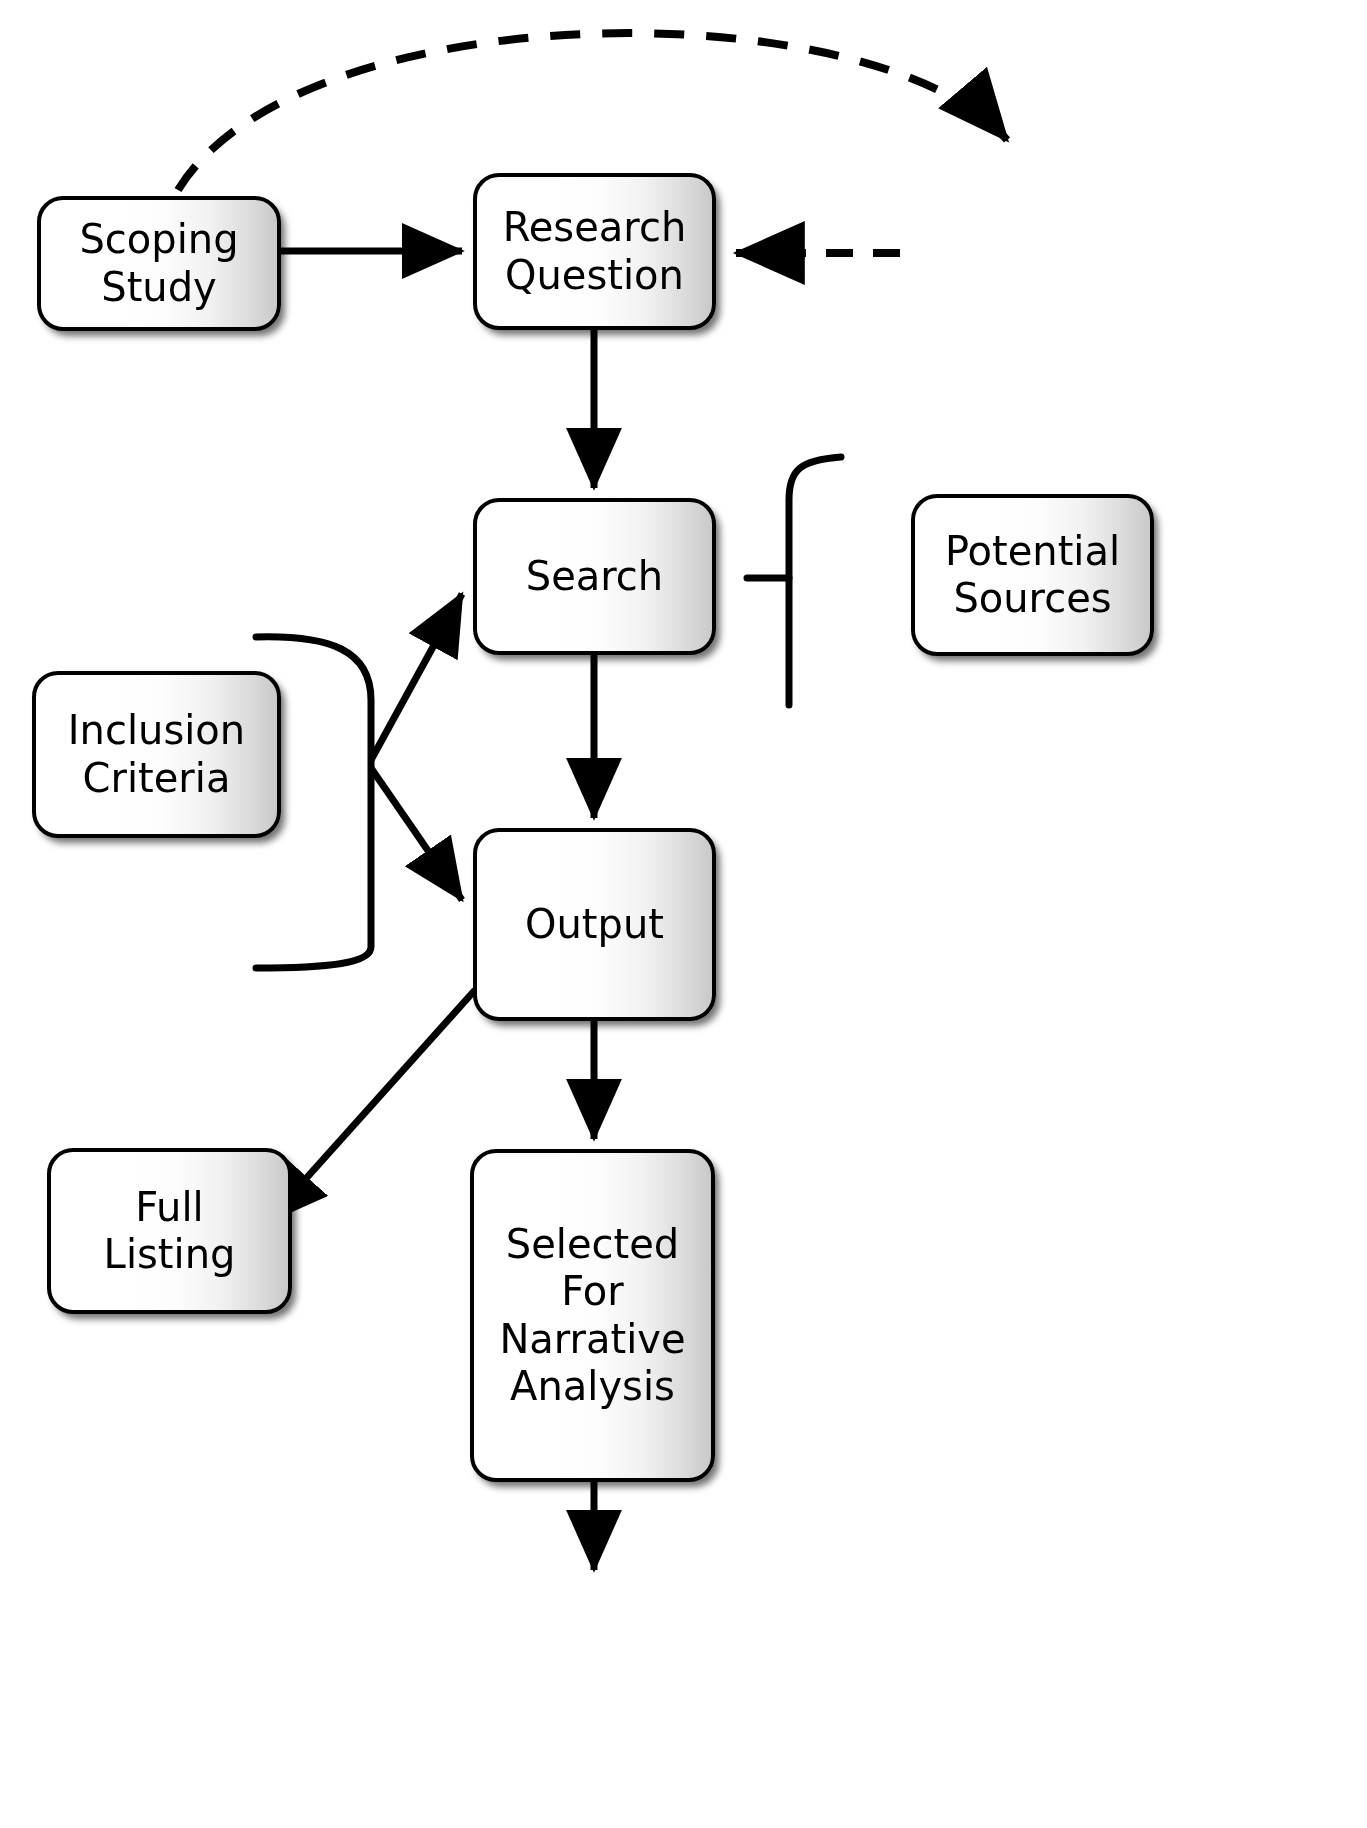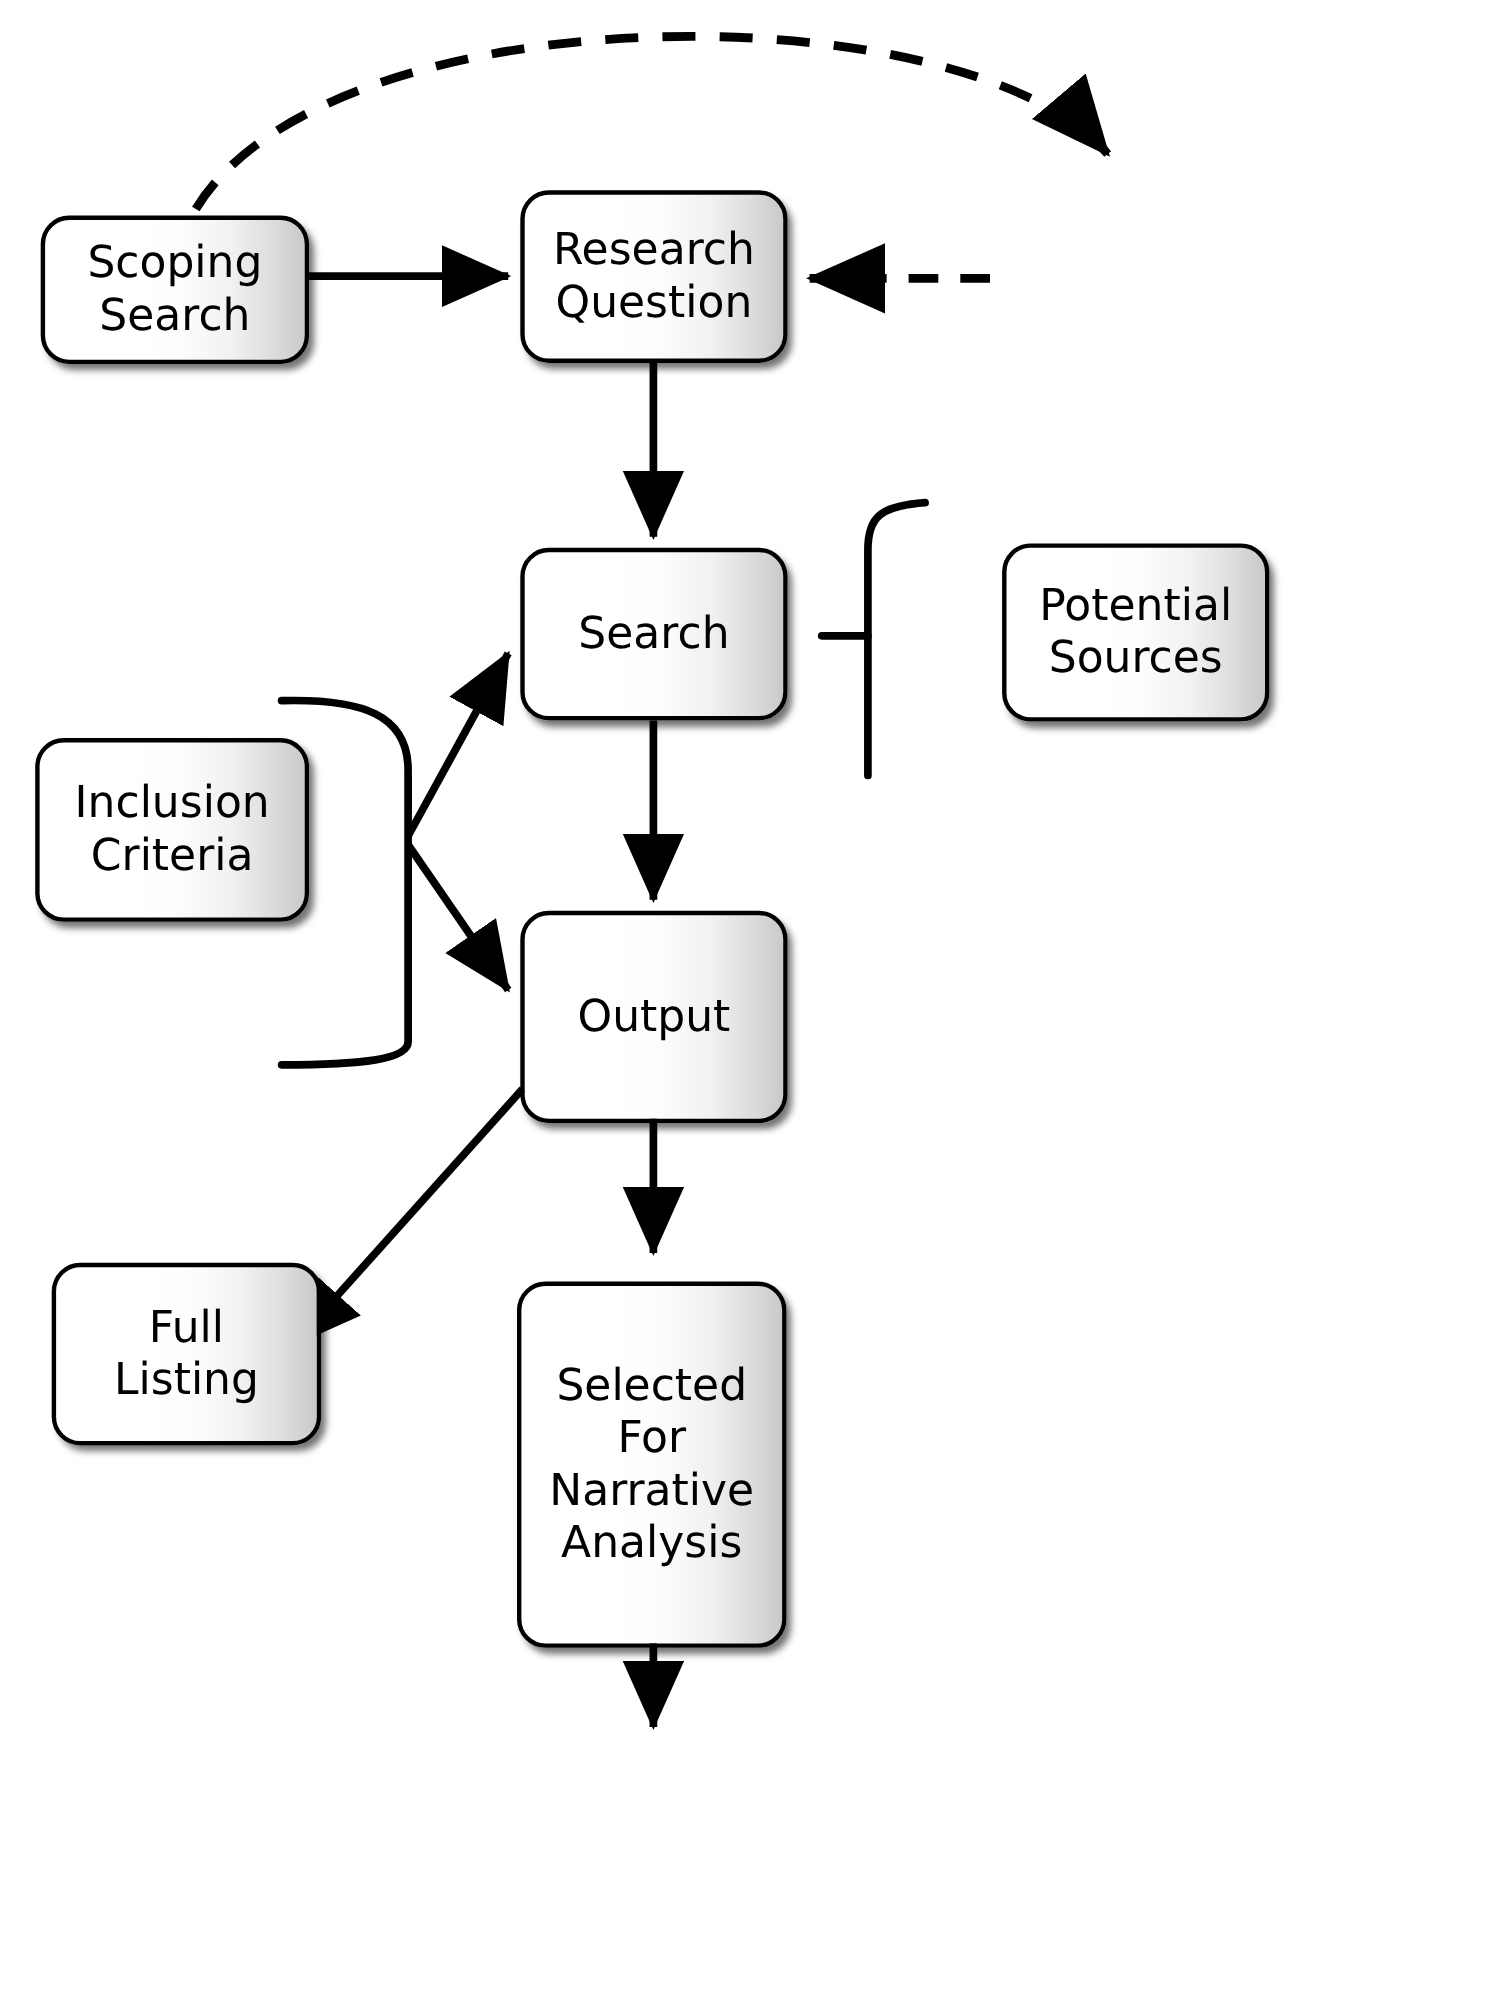--- a/index.html
+++ b/index.html
@@ -97,21 +97,21 @@
 
     <path d="M 841 457
              C 800 460, 789 470, 789 500
              L 789 705" fill="none" stroke="#000000" stroke-width="7" stroke-linecap="round"></path>
 
     <line x1="747" y1="578" x2="789" y2="578" stroke="#000000" stroke-width="7" stroke-linecap="round"></line>
   </svg>
 
   <div class="node" style="left:37px; top:196px; width:244px; height:135px; font-size:40px;">
     <span class="node-label">Scoping
-Search</span>
+Study</span>
   </div>
 
   <div class="node" style="left:473px; top:173px; width:243px; height:157px; font-size:40px;">
     <span class="node-label">Research
 Question</span>
   </div>
 
 
   <div class="node" style="left:473px; top:498px; width:243px; height:157px; font-size:40px;">
     <span class="node-label">Search</span>
@@ -129,20 +129,20 @@
 
   <div class="node" style="left:473px; top:828px; width:243px; height:193px; font-size:40px;">
     <span class="node-label">Output</span>
   </div>
 
   <div class="node" style="left:19px; top:1148px; width:245px; height:166px; font-size:40px;margin-left:28px;">
     <span class="node-label">Full
 Listing</span>
   </div>
 
-  <div class="node" style="left:470px; top:1149px; width:245px; height:333px; font-size:40px;margin-top:16px;">
+  <div class="node" style="left:470px; top:1149px; width:245px; height:333px; font-size:40px;">
     <span class="node-label">Selected
 For
 Narrative
 Analysis</span>
   </div>
 
 </div>
 
 </body></html>

